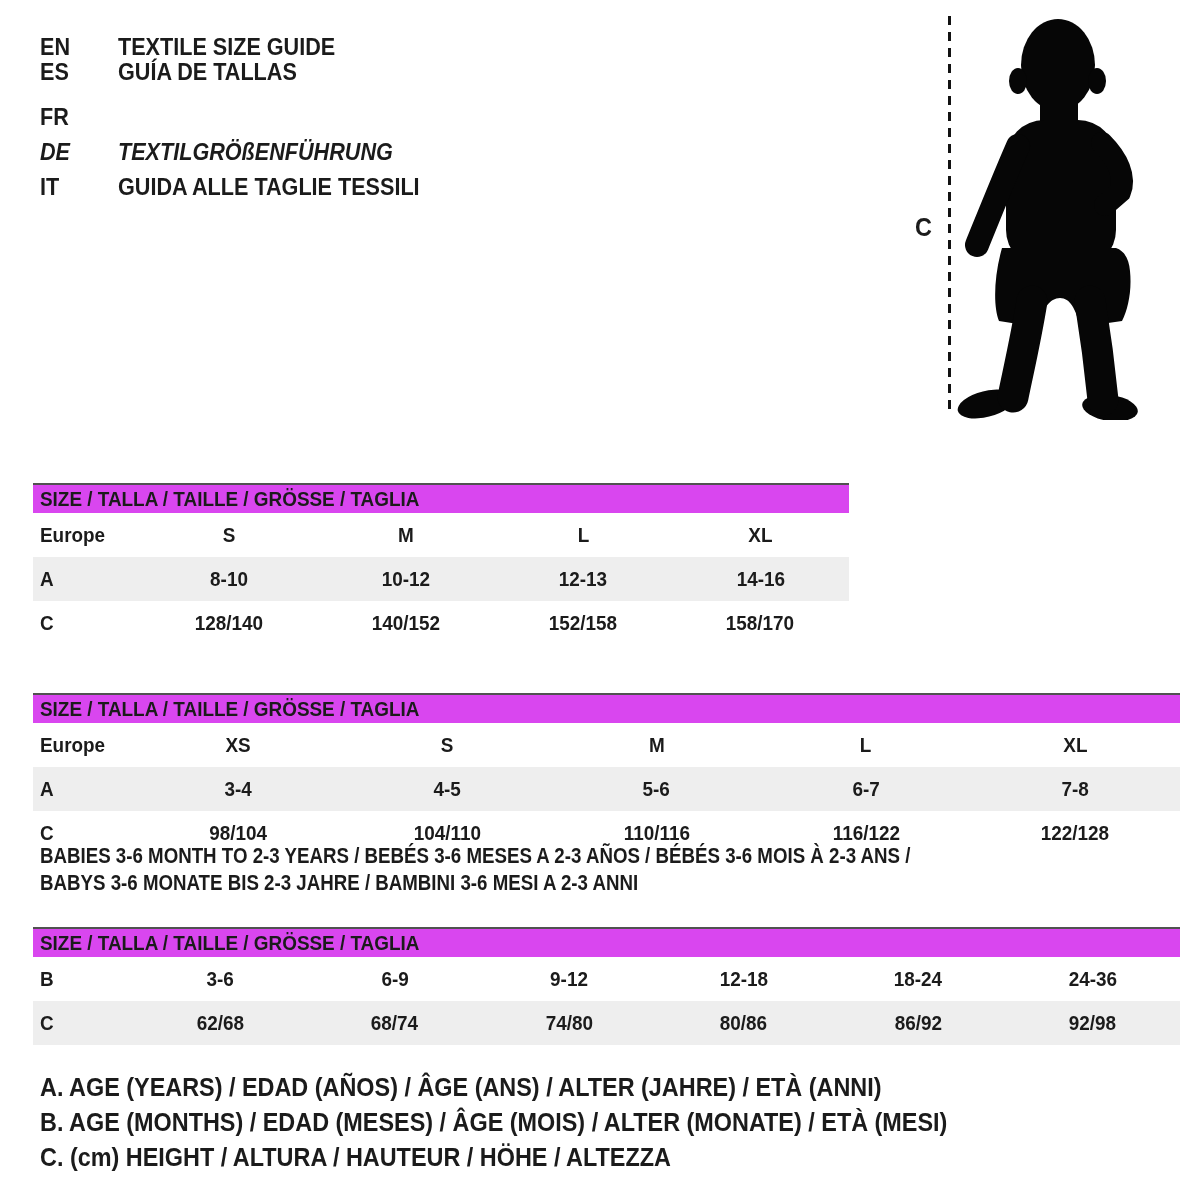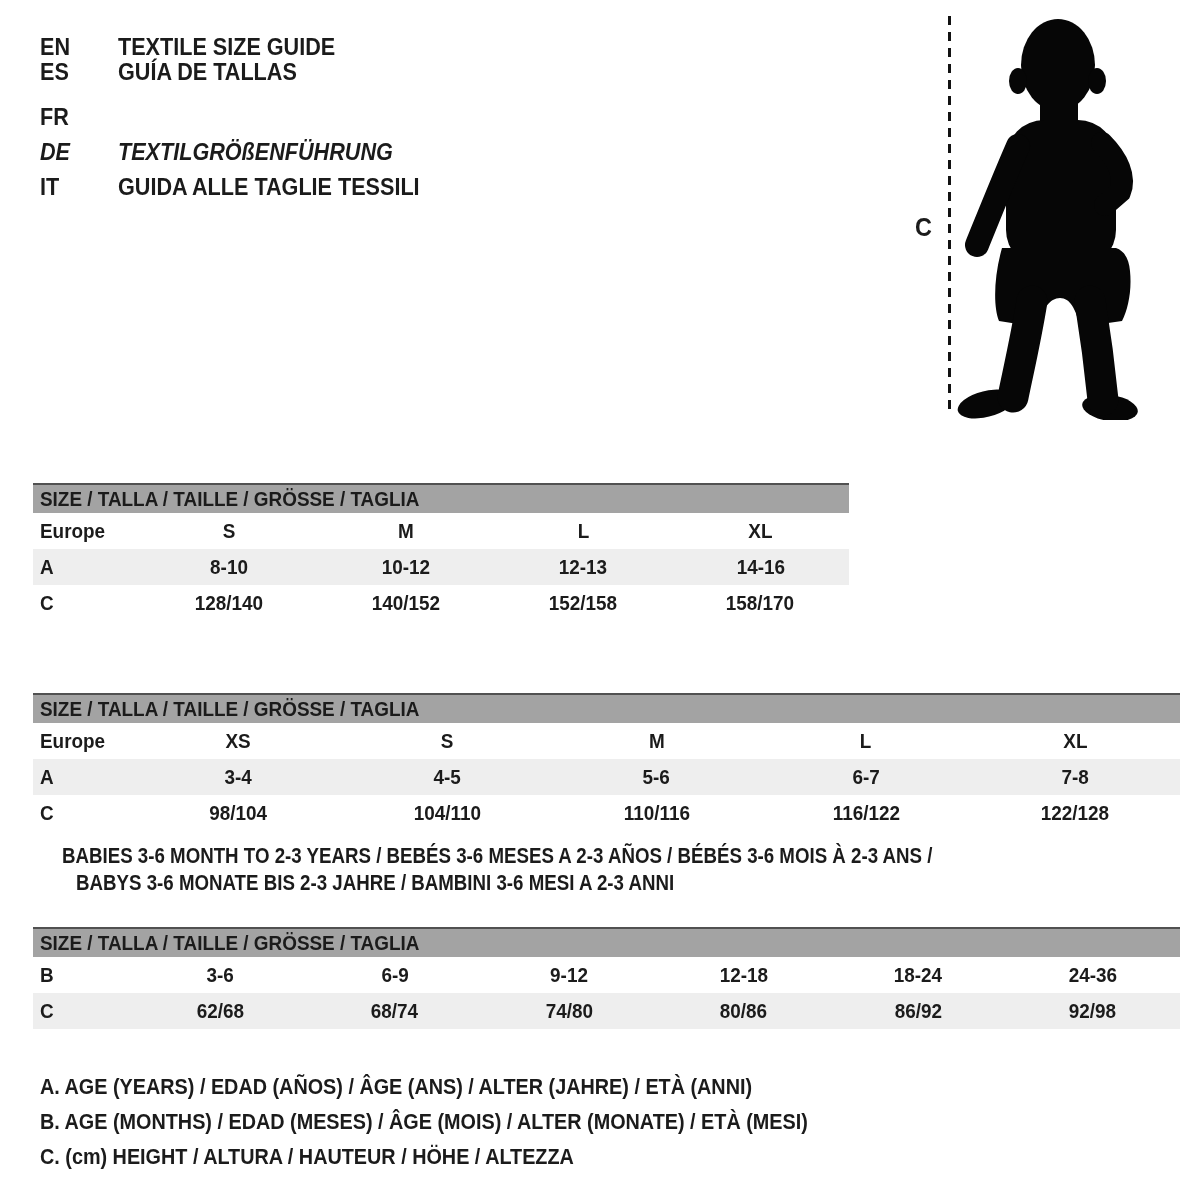--- a/index.html
+++ b/index.html
@@ -13,32 +13,32 @@
   .cxl{display:inline-block;transform:scaleX(.9);transform-origin:0 50%;white-space:nowrap;}
 
   
   .lang-row{position:absolute;left:40px;height:30px;font-size:24px;display:flex;align-items:center;}
   .lang-code{width:78px;}
   
   .sec-title{font-size:22px;line-height:26px;}
   .sub{font-size:15px;vertical-align:-4px;letter-spacing:0;}
 
   
-  .sizebar{background:#a3a3a3;border-top:2px solid #515151;height:28px;
+  .sizebar{background:#d946ef;border-top:2px solid #515151;height:28px;
            display:flex;align-items:center;padding-left:7px;font-size:21px;box-sizing:content-box;}
-  .trow{display:grid;height:36px;align-items:center;font-size:21px;}
+  .trow{display:grid;height:44px;align-items:center;font-size:21px;}
   .cols1{grid-template-columns:107px repeat(4,1fr);}
   .cols2{grid-template-columns:100px repeat(5,1fr);}
   .cols3{grid-template-columns:100px repeat(6,1fr);}
   .stripe{background:#eeeeee;}
   .lblcell{padding-left:7px;}
   .ccell{text-align:center;}
 
   
-  .legend-line{position:absolute;left:40px;font-size:22px;line-height:26px;white-space:nowrap;}
+  .legend-line{position:absolute;left:40px;font-size:26px;line-height:26px;white-space:nowrap;}
 
   
   .dash-line{position:absolute;left:948px;top:16px;width:3px;height:400px;
              background:repeating-linear-gradient(to bottom,#121212 0 9px,transparent 9px 16px);}
   .height-c{position:absolute;left:915px;top:212px;font-size:26px;}
   .figure-svg{position:absolute;left:952px;top:8px;}
 </style>
 </head>
 <body>
 
@@ -137,24 +137,24 @@
     <div class="trow cols2">
       <div class="lblcell"><span class="cxl">C</span></div>
       <div class="ccell"><span class="cxc">98/104</span></div>
       <div class="ccell"><span class="cxc">104/110</span></div>
       <div class="ccell"><span class="cxc">110/116</span></div>
       <div class="ccell"><span class="cxc">116/122</span></div>
       <div class="ccell"><span class="cxc">122/128</span></div>
     </div>
   </div>
 
-  <div class="abs sec-title" style="left:40px;top:843px;margin-left:22px;">
+  <div class="abs sec-title" style="left:40px;top:843px;">
     <span class="cx">BABIES 3-6 MONTH TO 2-3 YEARS / BEBÉS 3-6 MESES A 2-3 AÑOS / BÉBÉS 3-6 MOIS À 2-3 ANS /</span>
   </div>
-  <div class="abs sec-title" style="left:40px;top:870px;margin-left:36px;">
+  <div class="abs sec-title" style="left:40px;top:870px;">
     <span class="cx">BABYS 3-6 MONATE BIS 2-3 JAHRE / BAMBINI 3-6 MESI A 2-3 ANNI</span>
   </div>
   <div class="abs" style="left:33px;top:927px;width:1147px;">
     <div class="sizebar">
       <span class="cxl">SIZE / TALLA / TAILLE / GRÖSSE / TAGLIA</span>
     </div>
     <div class="trow cols3">
       <div class="lblcell"><span class="cxl">B</span></div>
       <div class="ccell"><span class="cxc">3-6</span></div>
       <div class="ccell"><span class="cxc">6-9</span></div>

